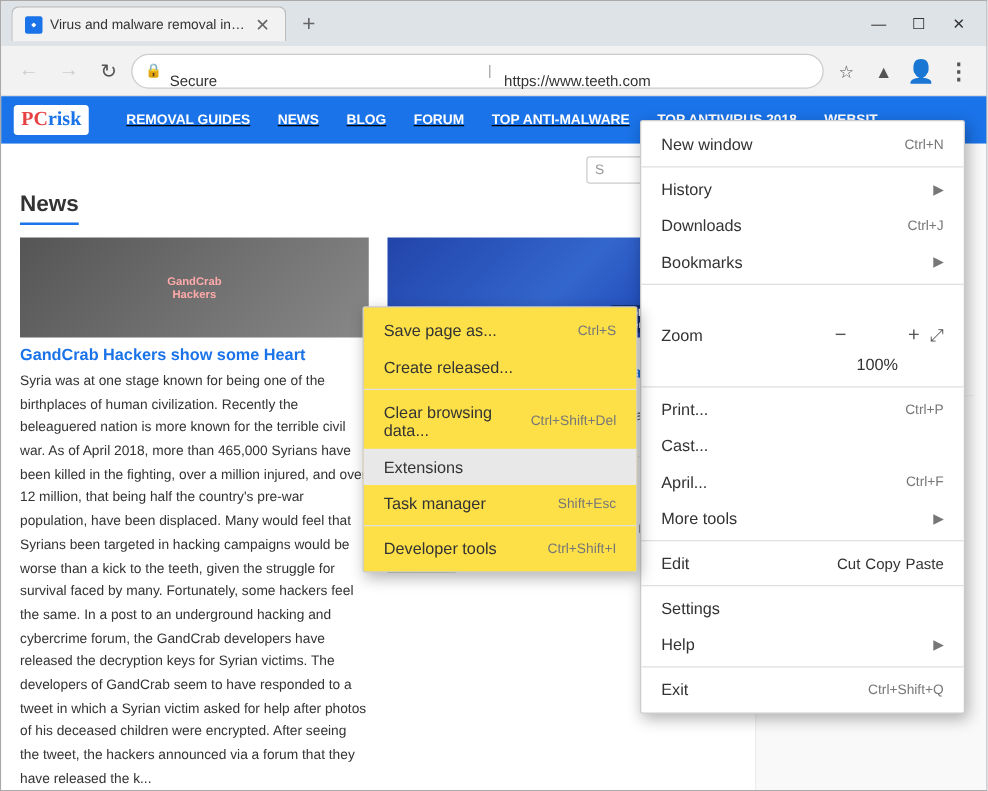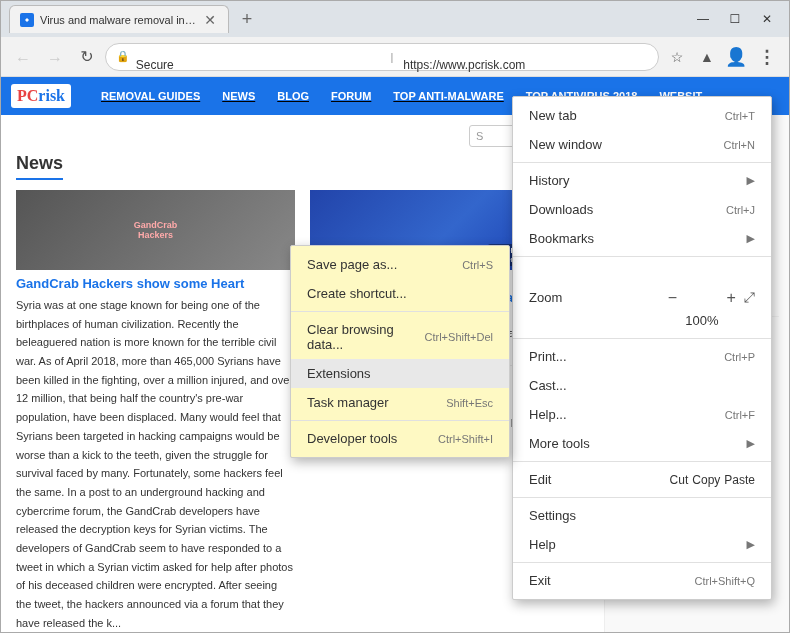--- a/index.html
+++ b/index.html
@@ -111,21 +111,21 @@
   </div>
 
   <div class="toolbar">
     <div class="nav-btn disabled">←</div>
     <div class="nav-btn disabled">→</div>
     <div class="nav-btn">↻</div>
     <div class="address-bar">
       <span class="lock-icon">🔒</span>
       <span class="address-text">Secure</span>
       <span style="color:#999;margin:0 4px;font-size:11px">|</span>
-      <span class="address-text">https://www.pcrisk.com</span>
+      <span class="address-text">https://www.teeth.com</span>
     </div>
     <div class="toolbar-icons">
       <div class="toolbar-icon-btn">☆</div>
       <div class="toolbar-icon-btn">▲</div>
       <div class="toolbar-icon-btn" style="font-size:18px;">👤</div>
       <div class="toolbar-icon-btn" style="font-size:18px; font-weight:bold;">⋮</div>
     </div>
   </div>
 
   <div class="site-nav">
@@ -231,24 +231,20 @@
       <div class="sidebar-section">
         <div class="virus-removal-title">Virus and malware removal</div>
         <div class="virus-removal-text">This page provides information on how to</div>
       </div>
     </div>
   </div>
 </div>
 
 <div class="context-menu">
   <div class="menu-item">
-    <span class="menu-label">New tab</span>
-    <span class="menu-shortcut">Ctrl+T</span>
-  </div>
-  <div class="menu-item">
     <span class="menu-label">New window</span>
     <span class="menu-shortcut">Ctrl+N</span>
   </div>
   <hr class="menu-divider">
   <div class="menu-item">
     <span class="menu-label">History</span>
     <div style="display:flex;align-items:center;gap:40px;">
       <span class="menu-shortcut"></span>
       <span class="menu-arrow">▶</span>
     </div>
@@ -273,21 +269,21 @@
   </div>
   <hr class="menu-divider">
   <div class="menu-item">
     <span class="menu-label">Print...</span>
     <span class="menu-shortcut">Ctrl+P</span>
   </div>
   <div class="menu-item">
     <span class="menu-label">Cast...</span>
   </div>
   <div class="menu-item">
-    <span class="menu-label">Help...</span>
+    <span class="menu-label">April...</span>
     <span class="menu-shortcut">Ctrl+F</span>
   </div>
   <div class="menu-item">
     <span class="menu-label">More tools</span>
     <span class="menu-arrow">▶</span>
   </div>
   <hr class="menu-divider">
   <div class="menu-item">
     <span class="menu-label">Edit</span>
     <div style="display:flex;gap:4px;">
@@ -304,27 +300,27 @@
     <span class="menu-label">Help</span>
     <span class="menu-arrow">▶</span>
   </div>
   <hr class="menu-divider">
   <div class="menu-item">
     <span class="menu-label">Exit</span>
     <span class="menu-shortcut">Ctrl+Shift+Q</span>
   </div>
 </div>
 
-<div style="position:absolute;top:245px;right:280px;width:220px;background:#fef9c3;border:1px solid #ccc;box-shadow:2px 4px 12px rgba(0,0,0,0.3);z-index:1001;border-radius:2px;padding:4px 0;font-size:13px;">
+<div style="position:absolute;top:245px;right:280px;width:220px;background:#fde047;border:1px solid #ccc;box-shadow:2px 4px 12px rgba(0,0,0,0.3);z-index:1001;border-radius:2px;padding:4px 0;font-size:13px;">
   <div class="menu-item">
     <span class="menu-label">Save page as...</span>
     <span class="menu-shortcut">Ctrl+S</span>
   </div>
   <div class="menu-item">
-    <span class="menu-label">Create shortcut...</span>
+    <span class="menu-label">Create released...</span>
   </div>
   <hr class="menu-divider">
   <div class="menu-item">
     <span class="menu-label">Clear browsing data...</span>
     <span class="menu-shortcut">Ctrl+Shift+Del</span>
   </div>
   <div class="menu-item highlighted">
     <span class="menu-label">Extensions</span>
   </div>
   <div class="menu-item">

